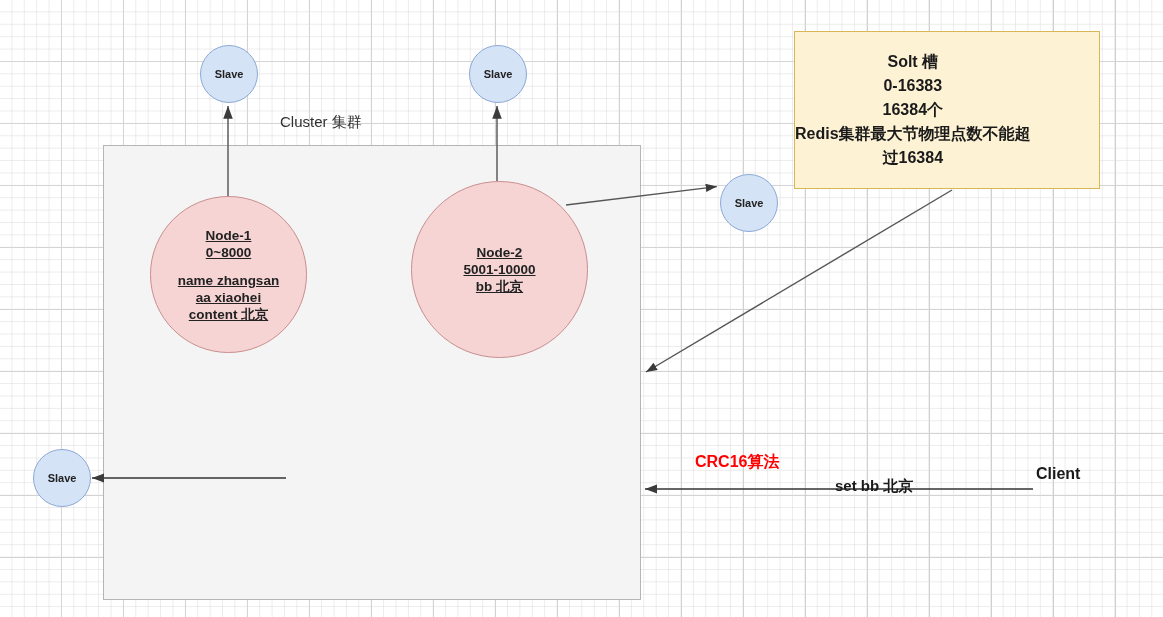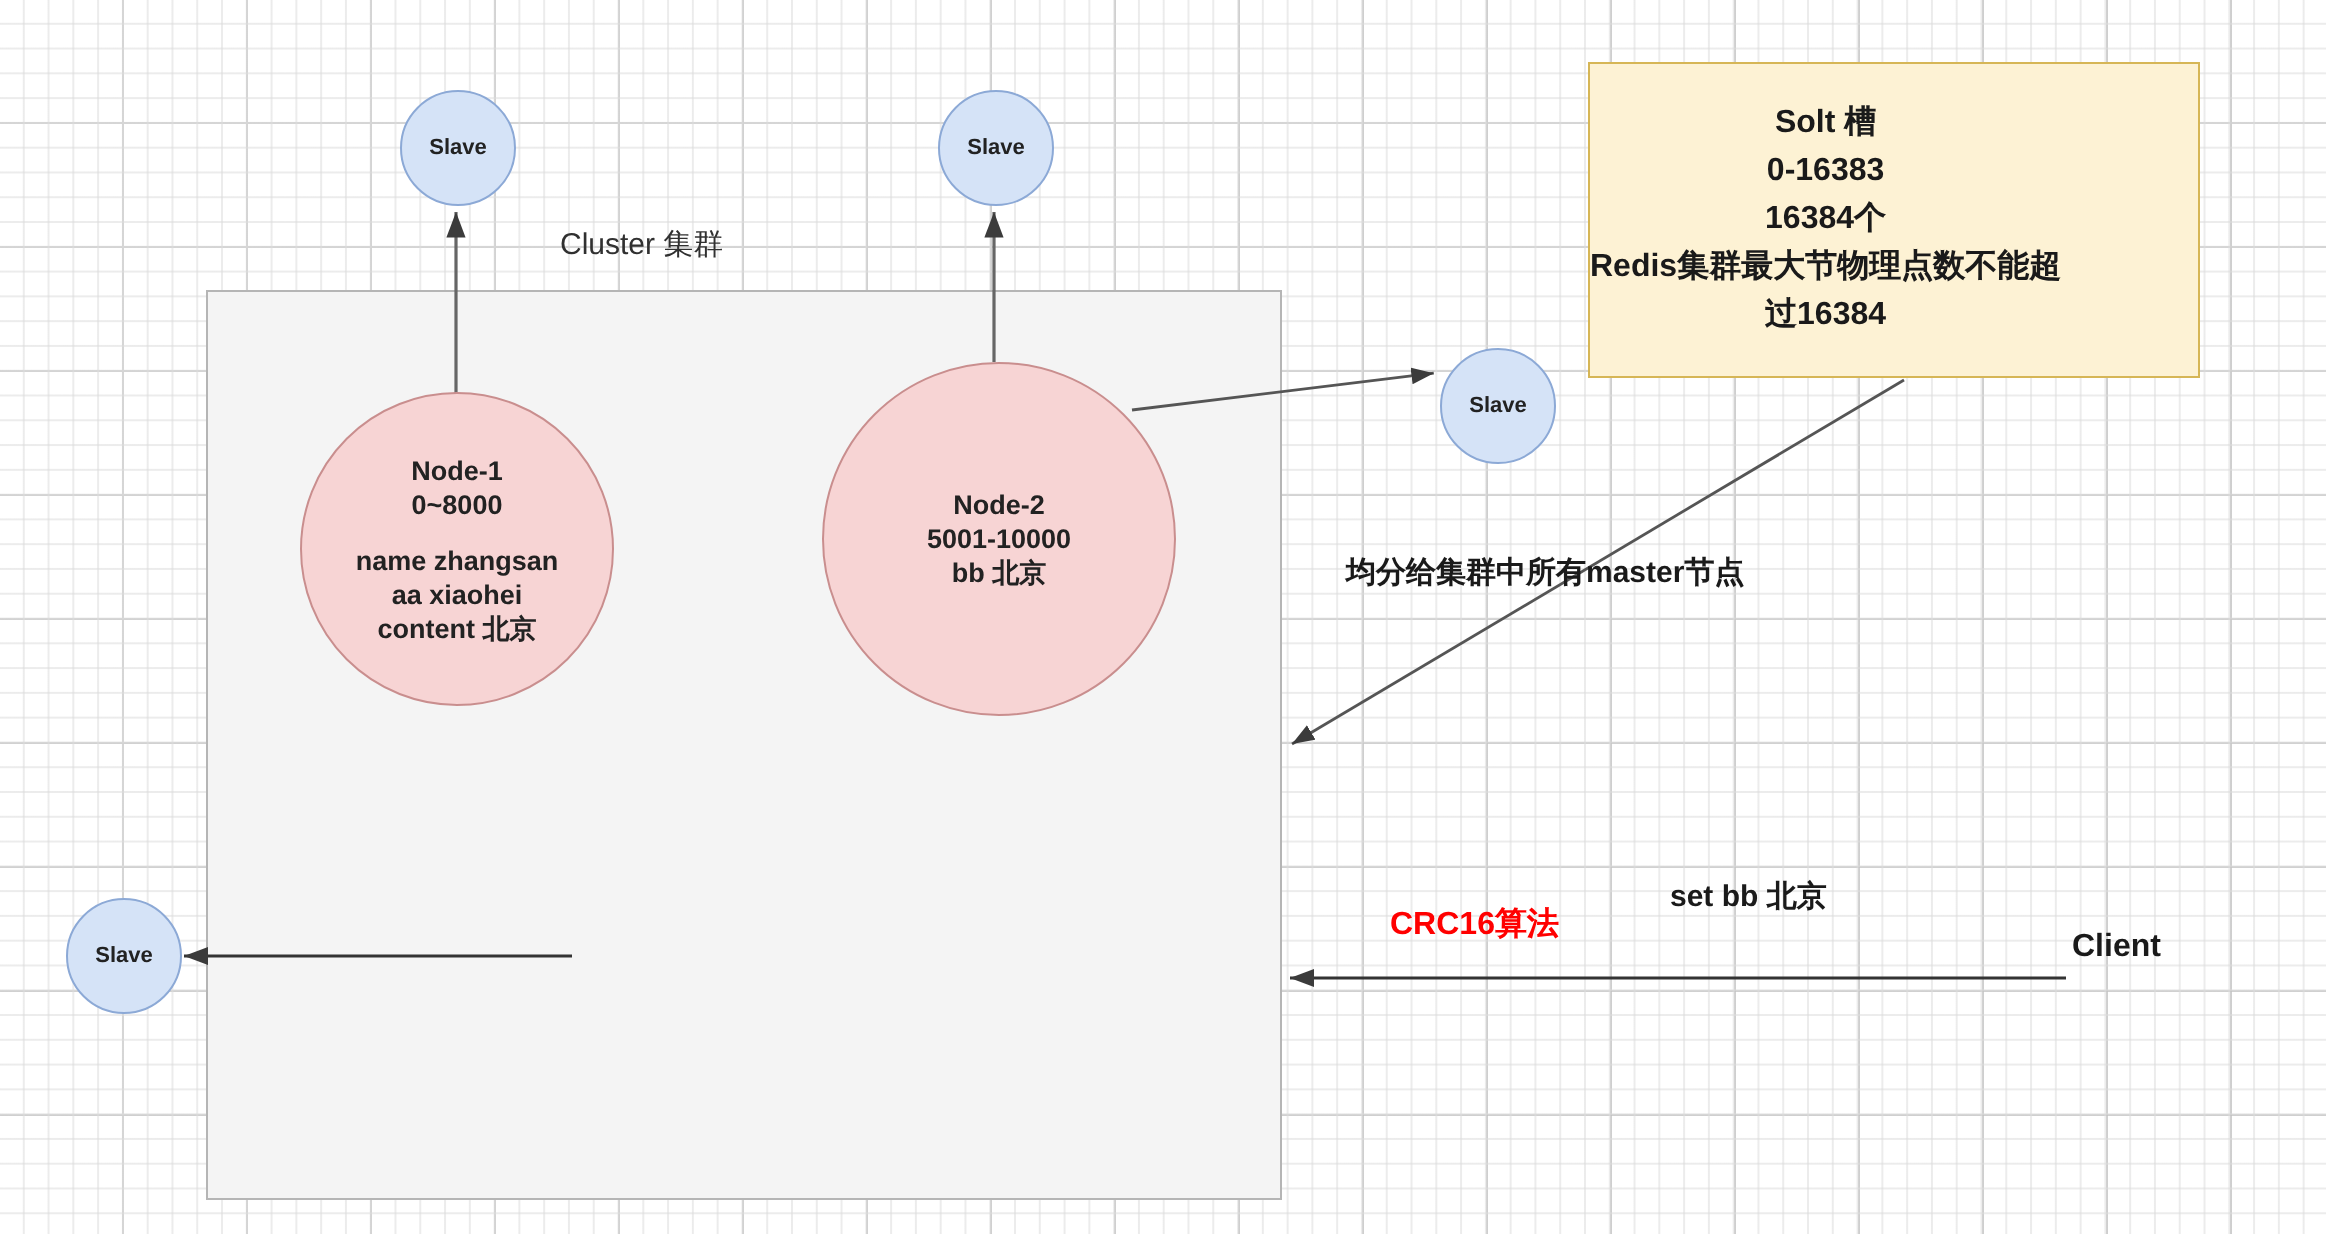--- a/index.html
+++ b/index.html
@@ -41,21 +41,21 @@
     background:#f7d4d4;
     border:1px solid #c98e8e;
     box-sizing:border-box;
     display:flex;align-items:center;justify-content:center;
     text-align:center;
     color:#222222;
     font-size:13.5px;
     line-height:17px;
     font-weight:bold;
   }
-  .node .inner{padding:0 6px;}
+  .node .inner{padding:0 6px;text-decoration:underline;}
   .node .blank{display:block;height:11px;}
   .slave{
     position:absolute;
     border-radius:50%;
     background:#d5e3f7;
     border:1px solid #8ca9d6;
     box-sizing:border-box;
     display:flex;align-items:center;justify-content:center;
     color:#222222;font-size:11px;font-weight:bold;
   }
@@ -72,21 +72,21 @@
     font-size:16px;line-height:24px;font-weight:bold;color:#1a1a1a;
   }
   .free-label{
     position:absolute;
     font-weight:bold;
     color:#1a1a1a;
     white-space:nowrap;
   }
   #master-note{left:673px;top:277px;font-size:15px;}
   #crc-label{left:695px;top:452px;font-size:16px;color:#ff0000;}
-  #set-label{left:835px;top:439px;font-size:15px;}
+  #set-label{left:835px;top:477px;font-size:15px;}
   #client-label{left:1036px;top:465px;font-size:16px;}
 </style>
 </head>
 <body>
 
 <div id="canvas">
 
   <div class="cluster-box"></div>
   <div class="cluster-title">Cluster 集群</div>
 
@@ -149,21 +149,20 @@
   <div class="solt-box">
     <div class="txt">
       <span>Solt  槽</span><br>
       <span>0-16383</span><br>
       <span>16384个</span><br>
       <span>Redis集群最大节物理点数不能超</span><br>
       <span>过16384</span>
     </div>
   </div>
 
-  <div class="free-label" id="master-note">均分给集群中所有master节点</div>
 
   <div class="free-label" id="crc-label">CRC16算法</div>
 
   <div class="free-label" id="set-label">set bb 北京</div>
 
   <div class="free-label" id="client-label">Client</div>
 
 </div>
 
 </body></html>

